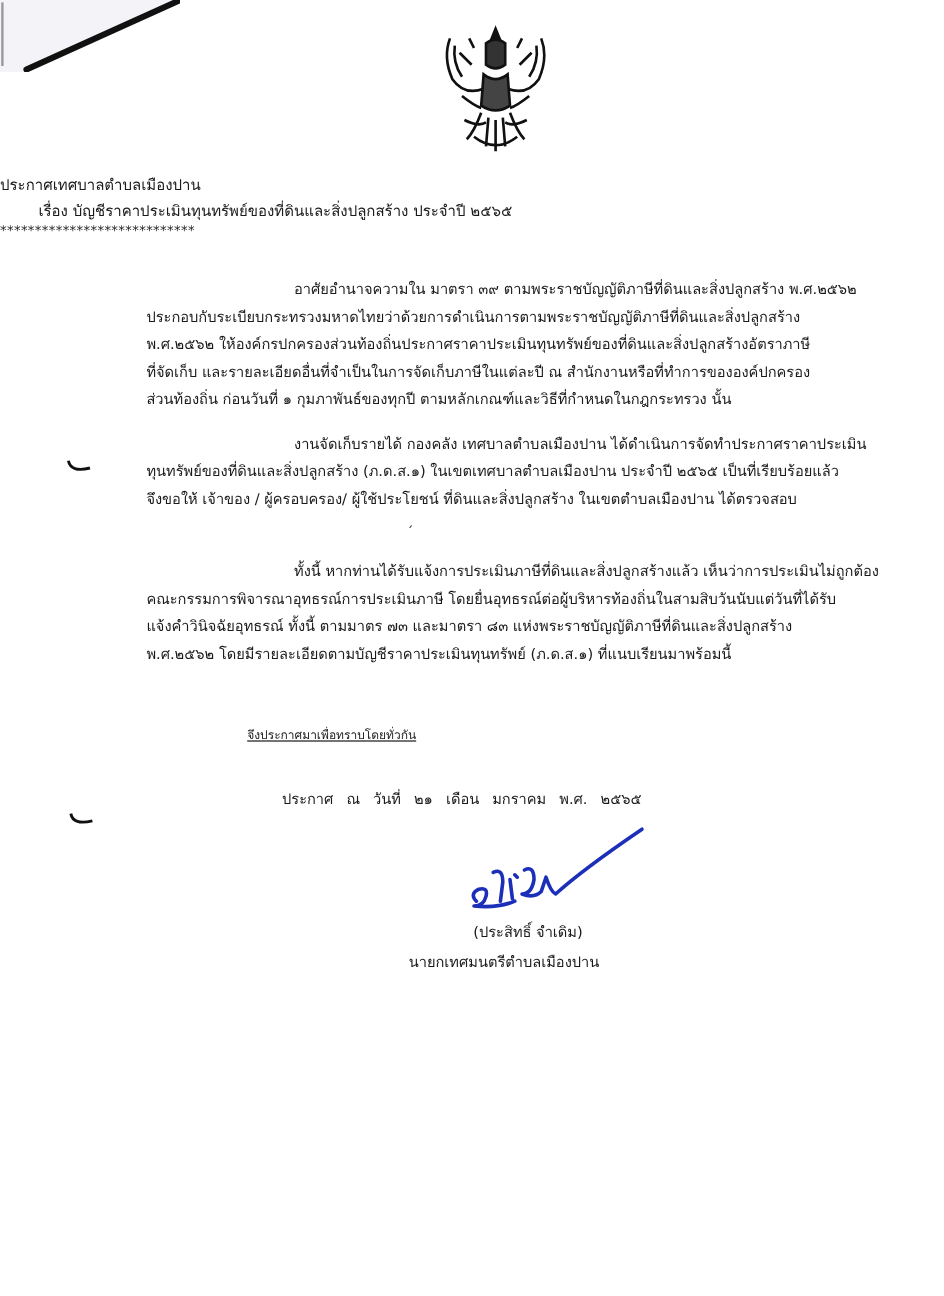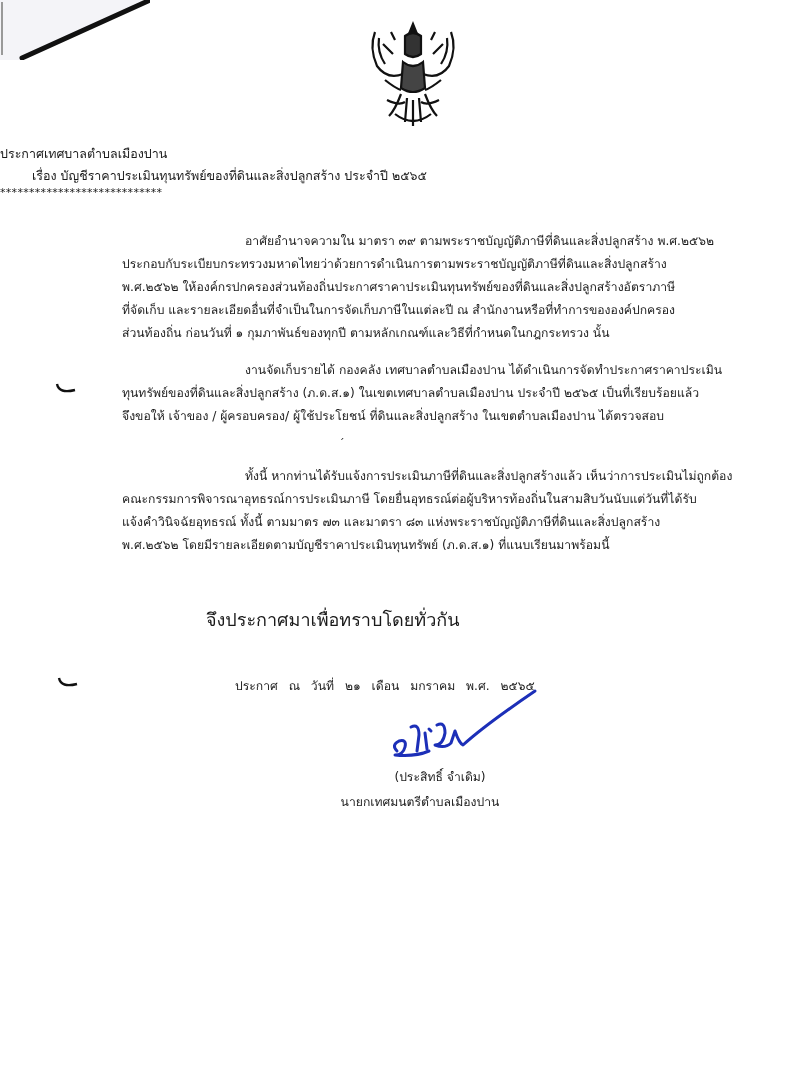--- a/index.html
+++ b/index.html
@@ -17,22 +17,22 @@
   .stars { top: 186px; letter-spacing: 0.3px; font-size: 11px; }
   .para {
     position: absolute; left: 86px; width: 676px; font-size: 12.2px; line-height: 23px;
     text-align: justify; text-align-last: left; margin-left: 36px;
   }
   .para .line { display: block; white-space: nowrap; overflow: hidden; }
   .para .indent { padding-left: 123px; }
   .p1 { top: 230px; }
   .p2 { top: 359px; }
   .p3 { top: 465px; }
-  .closing { position: absolute; left: 206px; top: 605px; font-size: 18px; }
-  .dateline { position: absolute; left: 235px; top: 656px; font-size: 12.2px; word-spacing: 7px; margin-top: 20px; }
+  .closing { position: absolute; left: 206px; top: 605px; font-size: 10px; text-decoration: underline; }
+  .dateline { position: absolute; left: 235px; top: 656px; font-size: 12.2px; word-spacing: 7px; }
   .signature { position: absolute; left: 385px; top: 685px; width: 160px; height: 80px; }
   .signer-name { position: absolute; left: 0; width: 880px; text-align: center; top: 767px; font-size: 12.2px; }
   .signer-title { position: absolute; left: 0; width: 840px; text-align: center; top: 792px; font-size: 12.2px; }
   .hole { position: absolute; width: 22px; height: 14px; }
   .hole1 { left: 55px; top: 382px; }
   .hole2 { left: 57px; top: 676px; }
   .mark { position: absolute; left: 339px; top: 437px; font-size: 11px; }
 </style>
 </head>
 <body>

